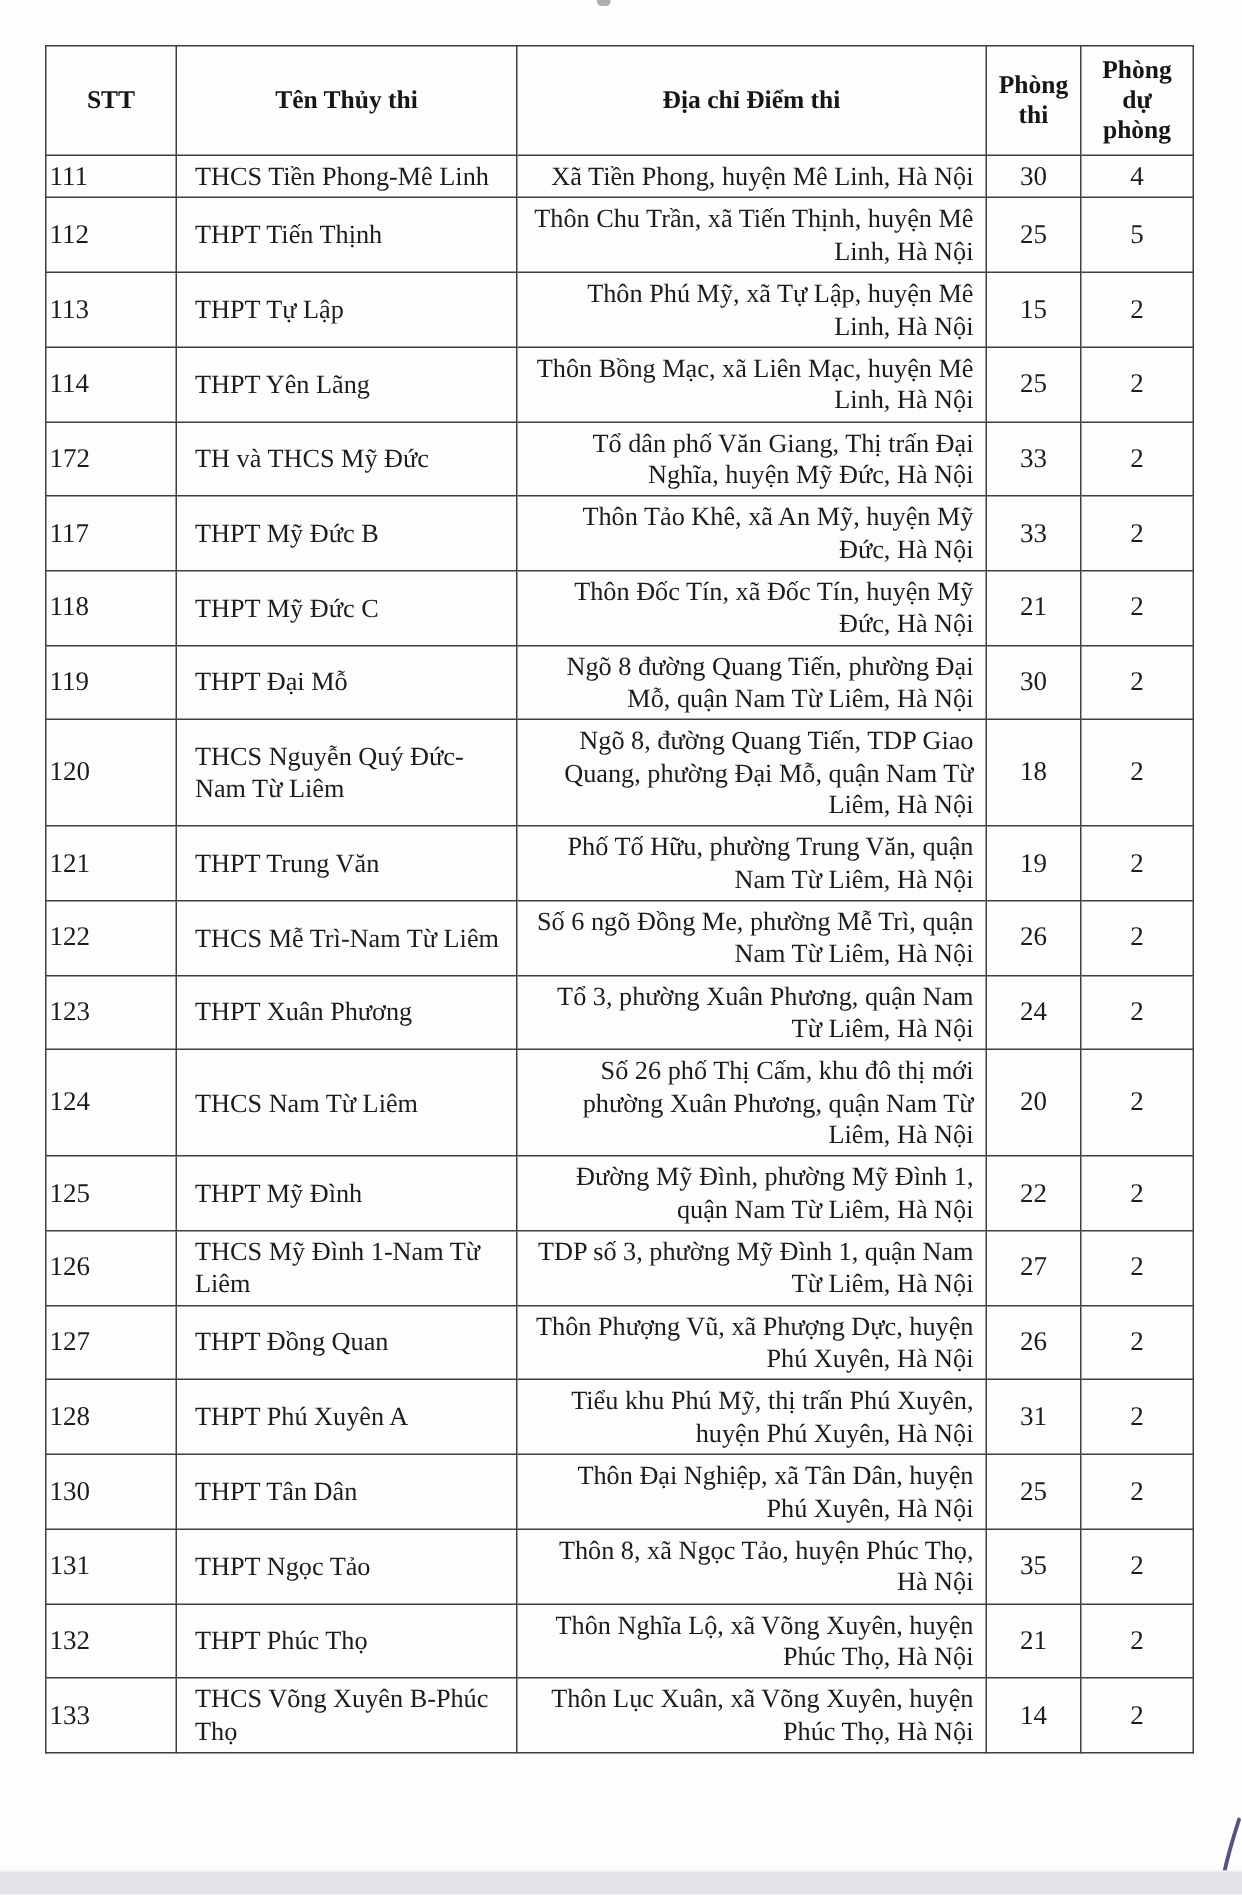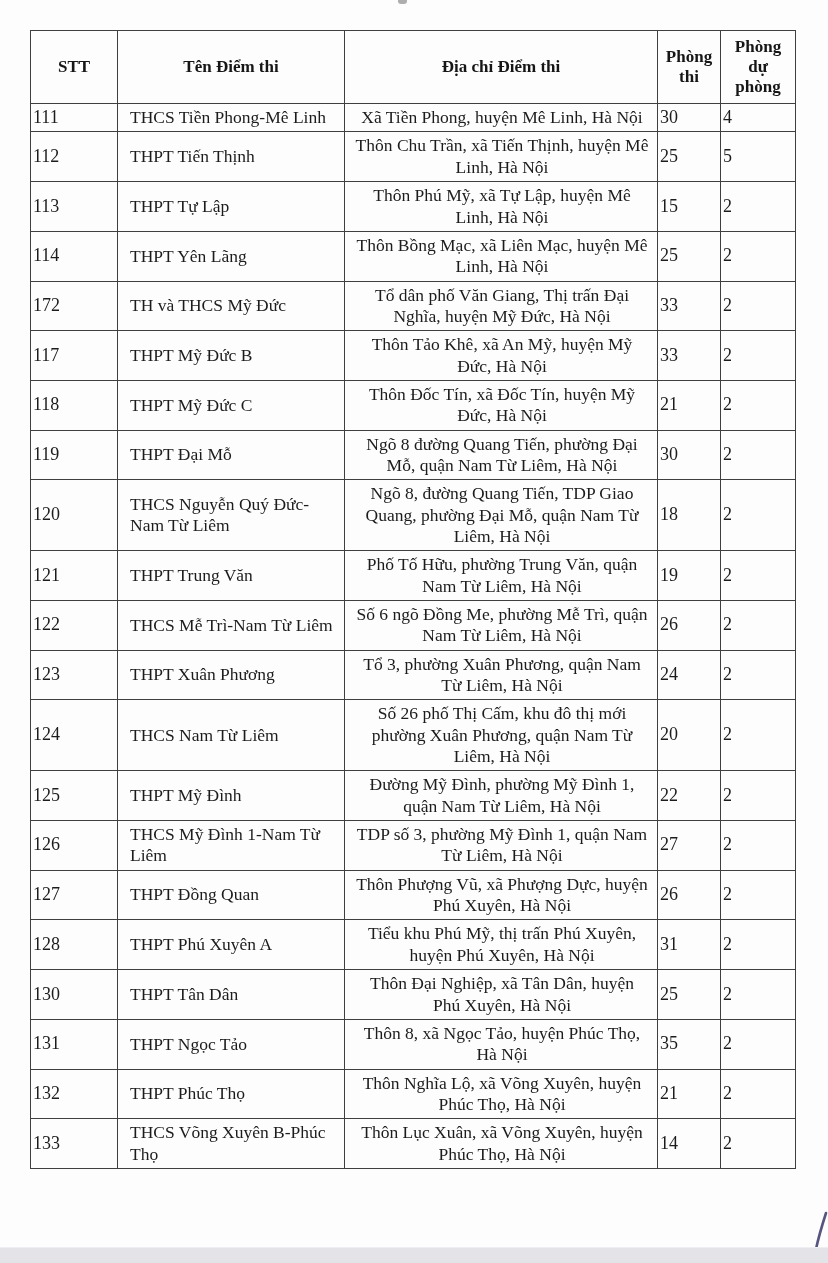--- a/index.html
+++ b/index.html
@@ -28,22 +28,22 @@
     line-height:1.22;
     word-wrap:break-word;
   }
   .exam-table th{
     font-weight:bold;font-size:17px;text-align:center;
     padding:6px 4px;line-height:1.18;color:#161616;
   }
   .exam-table td{font-size:17.5px;}
   td.c-stt{font-size:18px;padding:2px 2px;}
   td.c-name{text-align:left;padding-left:12px;}
-  td.c-addr{text-align:center;padding-left:10px;}
-  td.c-rooms,td.c-backup{text-align:left;font-size:18px;padding:2px 2px;}
+  td.c-addr{text-align:right;padding-left:10px;}
+  td.c-rooms,td.c-backup{text-align:center;font-size:18px;padding:2px 2px;}
   
   .pen-mark{position:absolute;left:800px;top:1205px;width:28px;height:50px;}
   
   .footer-bar{
     position:absolute;left:0;bottom:0;width:828px;height:15px;
     background:#e3e3e8;border-top:1px solid #efeff3;
   }
 </style>
 </head>
 <body>
@@ -56,21 +56,21 @@
     <colgroup>
       <col style="width:87px">
       <col style="width:227px">
       <col style="width:313px">
       <col style="width:63px">
       <col style="width:75px">
     </colgroup>
     <thead>
       <tr id="header-row">
           <th>STT</th>
-          <th>Tên Điểm thi</th>
+          <th>Tên Thủy thi</th>
           <th>Địa chỉ Điểm thi</th>
           <th>Phòng thi</th>
           <th>Phòng dự phòng</th>
         </tr>
     </thead>
     <tbody id="table-body">
         <tr>
           <td class="c-stt">111</td>
           <td class="c-name">THCS Tiền Phong-Mê Linh</td>
           <td class="c-addr">Xã Tiền Phong, huyện Mê Linh, Hà Nội</td>

